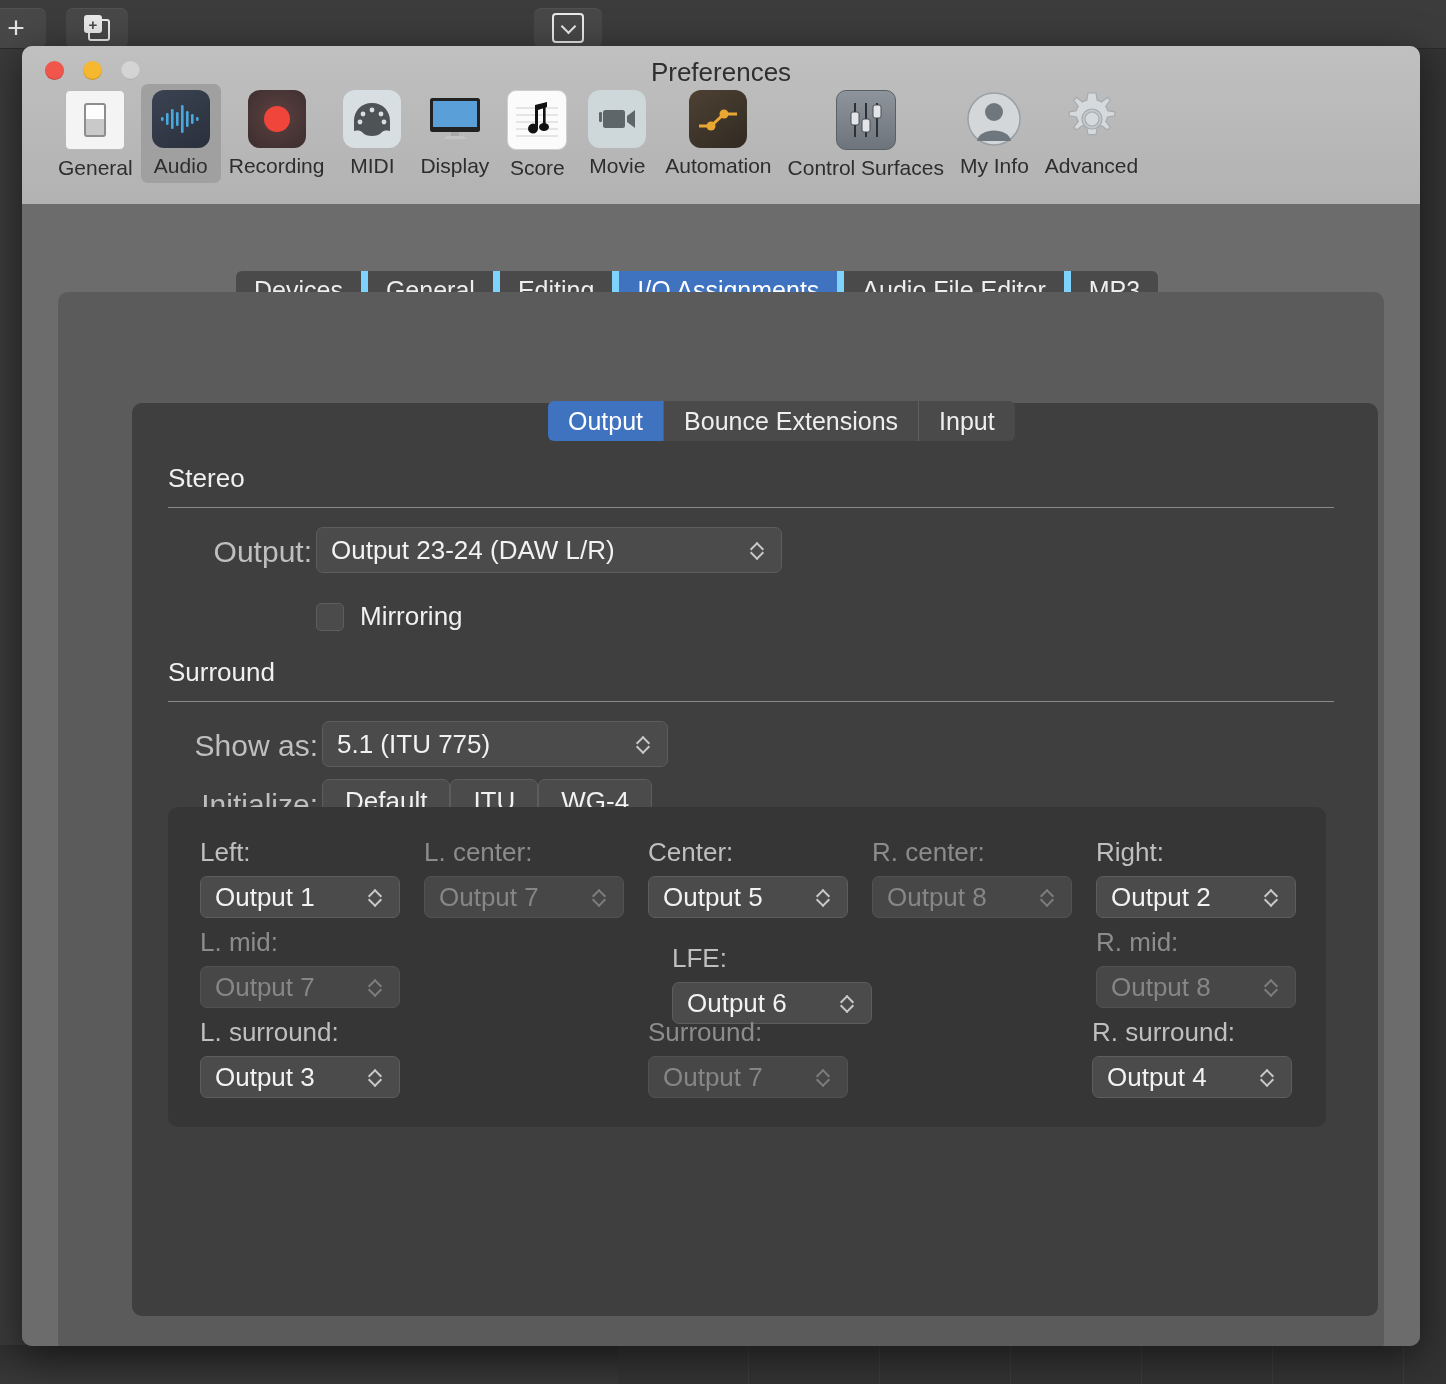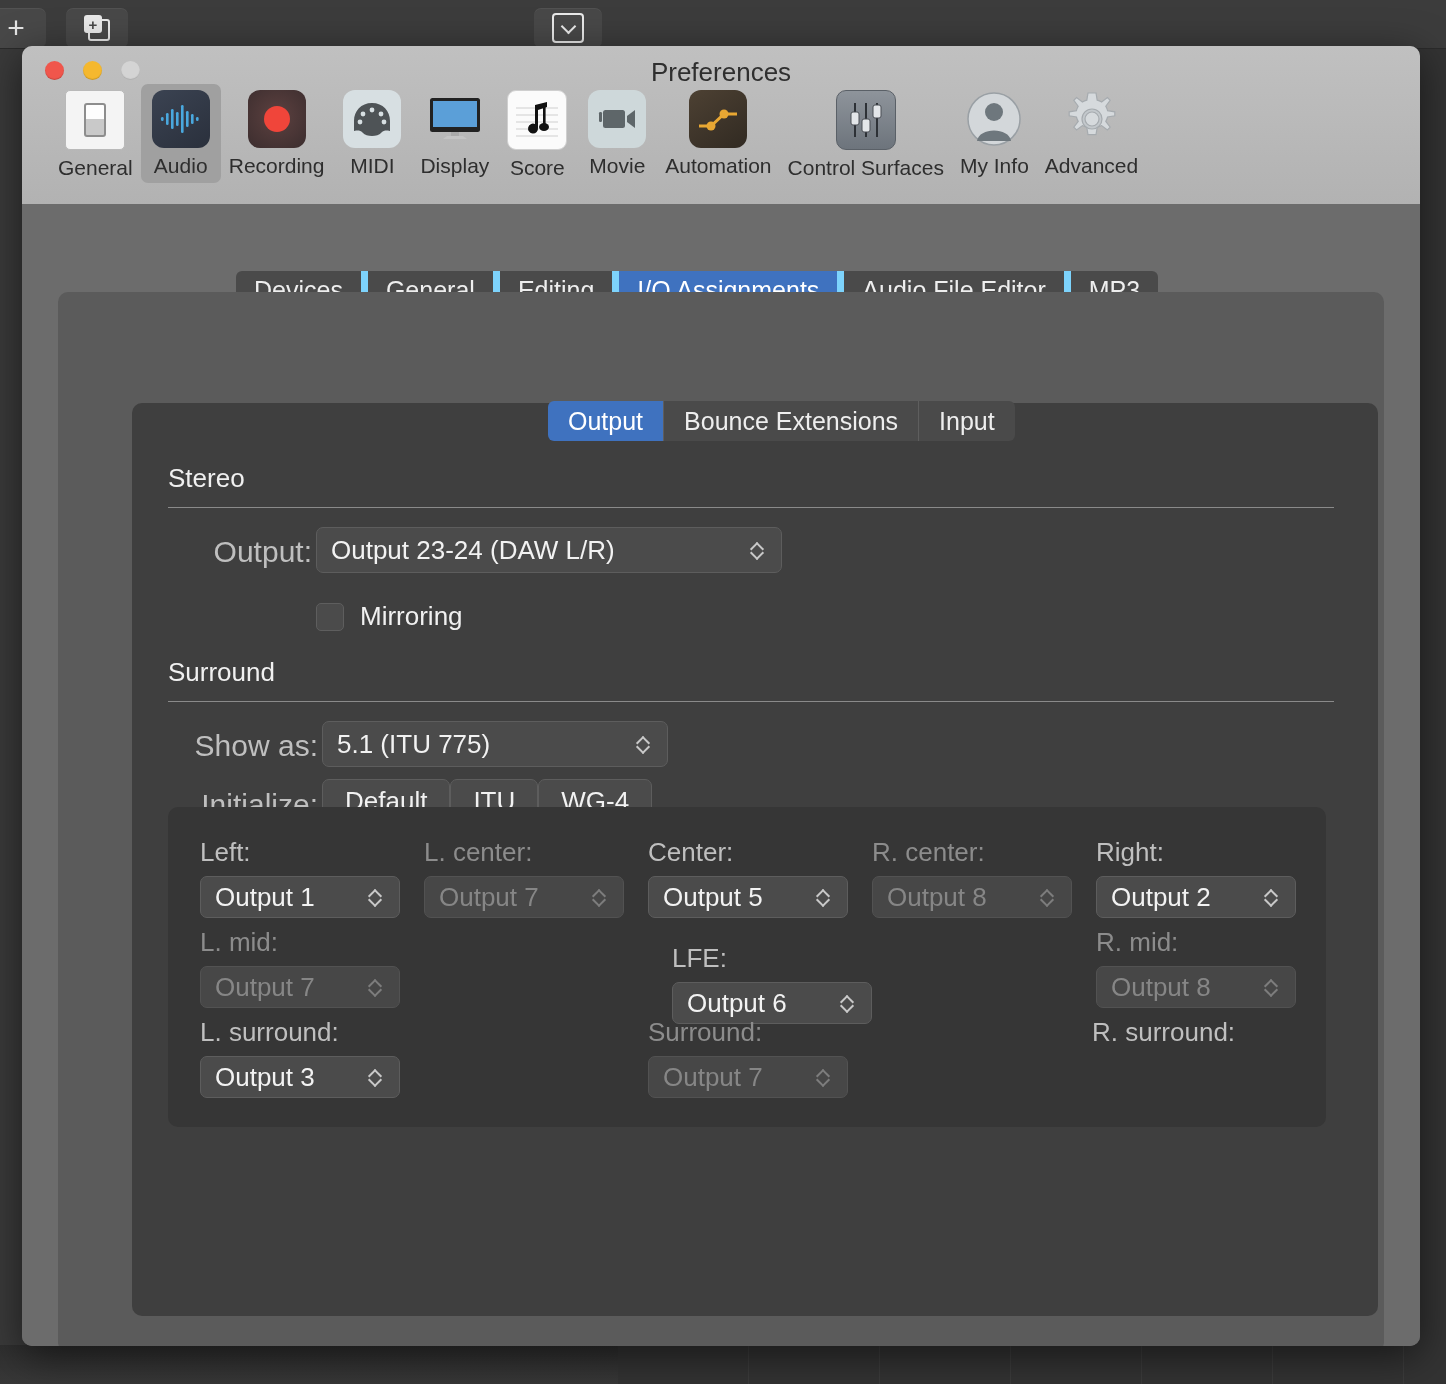--- a/index.html
+++ b/index.html
@@ -500,19 +500,26 @@
               <span class="val">Output 7</span>
               <span class="stepper">
                   <i class="up"></i>
                   <i class="dn"></i>
                 </span>
             </div>
           </div>
 
           <div class="cell" style="left:924px;top:210px;">
             <div class="cl">R. surround:</div>
+            <div class="popup">
+              <span class="val">Output 4</span>
+              <span class="stepper">
+                  <i class="up"></i>
+                  <i class="dn"></i>
+                </span>
+            </div>
           </div>
 
         </div>
       </div>
     </div>
   </div>
 </div>
 
 </body></html>

